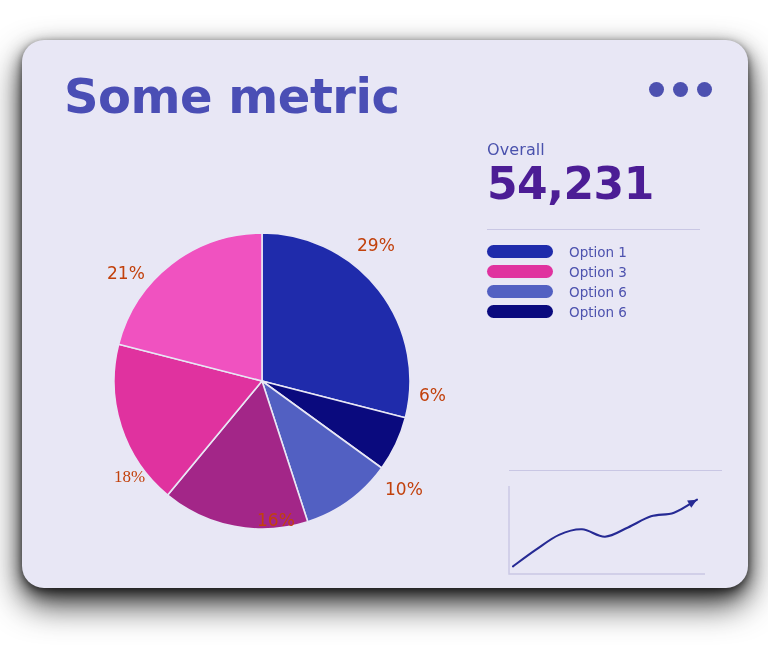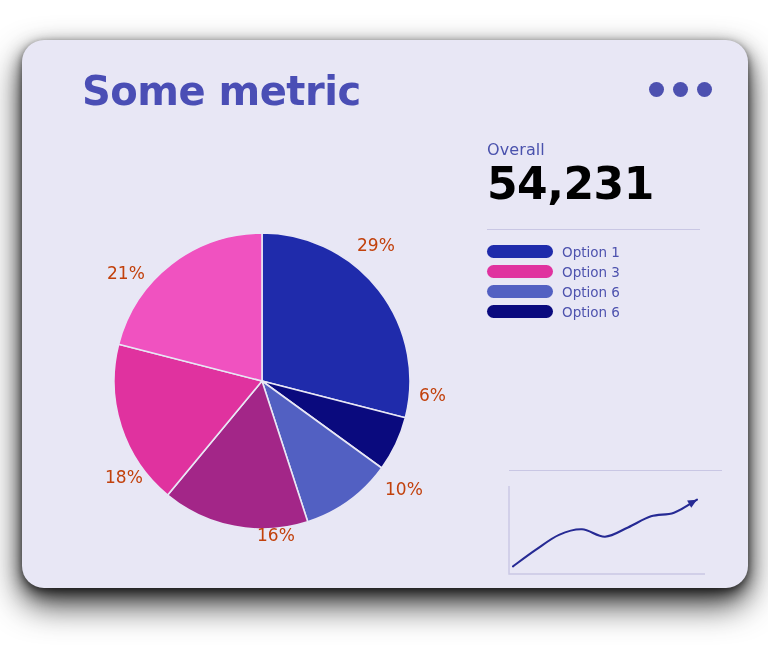--- a/index.html
+++ b/index.html
@@ -31,23 +31,23 @@
     border-radius: 22px;
     box-shadow: 0 16px 34px rgba(0,0,0,0.80),
                 0 6px 16px rgba(0,0,0,0.55),
                 0 2px 6px rgba(0,0,0,0.35);
     overflow: hidden;
   }
 
   
   .page-title {
     position: absolute;
-    left: 60px;
+    left: 42px;
     top: 28px;
-    font-size: 40px;
+    font-size: 48px;
     font-weight: bold;
     letter-spacing: -0.5px;
     color: #4a4eb5;
     white-space: nowrap;
   }
 
   .kebab-menu {
     position: absolute;
     right: 36px;
     top: 42px;
@@ -92,21 +92,21 @@
   }
   .overall-label {
     font-size: 16px;
     color: #4a52ad;
     margin: 0 0 2px 0;
     letter-spacing: 0.1px;
   }
   .overall-value {
     font-size: 44px;
     font-weight: bold;
-    color: #000000;
+    color: #4c1d95;
     letter-spacing: -0.5px;
     line-height: 1.05;
     margin: 0;
   }
 
   .divider {
     height: 1px;
     background: #c9c7e4;
     margin: 22px 0 0 0;
     width: 213px;
@@ -115,21 +115,21 @@
   
   .legend {
     margin-top: 14px;
     display: flex;
     flex-direction: column;
     gap: 5px;
   }
   .legend-item {
     display: flex;
     align-items: center;
-    gap: 9px;
+    gap: 16px;
     height: 15px;
   }
   .legend-swatch {
     width: 66px;
     height: 13px;
     border-radius: 7px;
     flex: none;
   }
   .legend-text {
     font-size: 13.5px;
@@ -181,22 +181,22 @@
             <path d="M 200 221 L 343.35 257.81 A 148 148 0 0 1 319.73 307.99 Z" fill="#0a0a7e" stroke="#e8e7f5" stroke-width="1.6"></path>
             <path d="M 200 221 L 319.73 307.99 A 148 148 0 0 1 245.73 361.76 Z" fill="#5260c2" stroke="#e8e7f5" stroke-width="1.6"></path>
             <path d="M 200 221 L 245.73 361.76 A 148 148 0 0 1 105.66 335.04 Z" fill="#a32688" stroke="#e8e7f5" stroke-width="1.6"></path>
             <path d="M 200 221 L 105.66 335.04 A 148 148 0 0 1 56.65 184.19 Z" fill="#e0329f" stroke="#e8e7f5" stroke-width="1.6"></path>
             <path d="M 200 221 L 56.65 184.19 A 148 148 0 0 1 200.00 73.00 Z" fill="#f052c0" stroke="#e8e7f5" stroke-width="1.6"></path>
           </g>
       </svg>
 
       <div class="pie-label" style="left:295px; top:75px;">29%</div>
       <div class="pie-label" style="left:45px; top:103px;">21%</div>
-      <div class="pie-label" style="left:43px; top:307px;">18%</div>
-      <div class="pie-label" style="left:195px; top:365px;">16%</div>
+      <div class="pie-label" style="left:52px; top:307px;font-family:Liberation Serif, serif;">18%</div>
+      <div class="pie-label" style="left:195px; top:350px;">16%</div>
       <div class="pie-label" style="left:323px; top:319px;">10%</div>
       <div class="pie-label" style="left:357px; top:225px;">6%</div>
     </div>
 
     <div class="right-panel">
       <p class="overall-label">Overall</p>
       <p class="overall-value">54,231</p>
 
       <div class="divider"></div>
 

